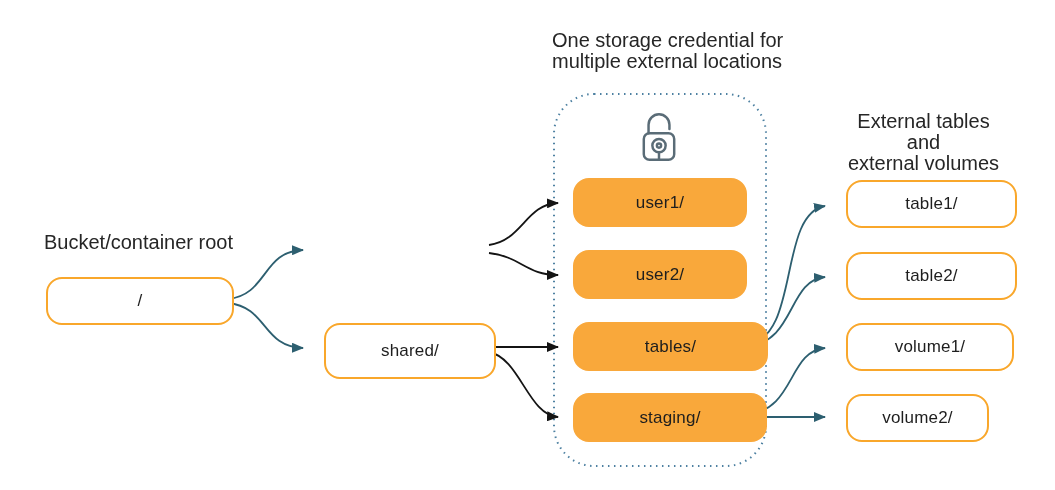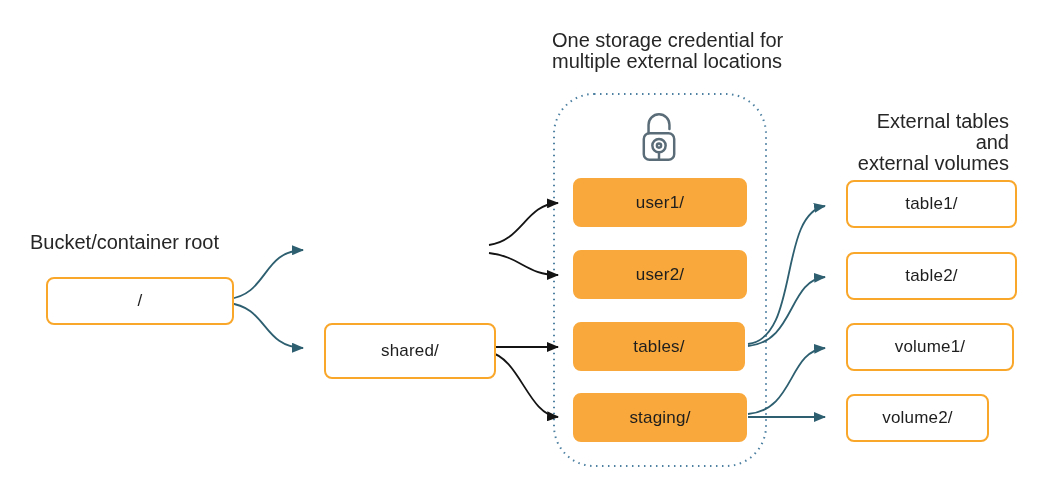--- a/index.html
+++ b/index.html
@@ -41,21 +41,21 @@
     stroke: var(--dotted-border);
     stroke-width: 2px;
     stroke-dasharray: 1.5 4.5;
   }
 
   .node {
     position: absolute;
     display: flex;
     align-items: center;
     justify-content: center;
-    border-radius: 8px;
+    border-radius: 16px;
     font-size: 17px;
     color: var(--label-text);
     letter-spacing: 0.2px;
   }
   .node-outline {
     background: var(--background);
     border: 2.5px solid var(--orange-border);
     margin-left: 8px;
   }
   .node-filled {
@@ -63,21 +63,21 @@
     border: 2.5px solid var(--orange-fill);
   }
 
   .caption {
     position: absolute;
     font-size: 20px;
     line-height: 21px;
     color: var(--caption-text);
     white-space: pre-line;
   }
-  .caption-center { text-align: right; }
+  .caption-center { text-align: center; }
 
   .lock-wrap {
     position: absolute;
     left: 640px; top: 111px;
     width: 38px; height: 54px;
   }
   .lock-wrap svg { display: block; width: 100%; height: 100%; }
   .lock-stroke {
     fill: none;
     stroke: var(--lock-icon);
@@ -115,21 +115,21 @@
     <path class="edge edge-teal" d="M748,344 C800,338 778,214 825,206" marker-end="url(#ah-teal)"></path>
     <path class="edge edge-teal" d="M748,346 C795,342 788,280 825,277" marker-end="url(#ah-teal)"></path>
 
     <path class="edge edge-teal" d="M748,414 C795,410 788,351 825,348" marker-end="url(#ah-teal)"></path>
     <path class="edge edge-teal" d="M748,417 L825,417" marker-end="url(#ah-teal)"></path>
   </svg>
 
   <div class="caption" style="left:552px; top:30px;">One storage credential for
 multiple external locations</div>
 
-  <div class="caption" style="left:30px; top:232px;">Bucket/container root</div>
+  <div class="caption" style="left:44px; top:232px;">Bucket/container root</div>
 
   <div class="caption caption-center" style="left:838px; top:111px; width:171px;">External tables and
 external volumes</div>
 
   <div class="lock-wrap">
     <svg viewBox="0 0 40 54" xmlns="http://www.w3.org/2000/svg">
       <path class="lock-stroke" d="M9,22 V13 A11,11 0 0 1 31,13 V17.5"></path>
       <rect class="lock-stroke" x="4" y="22" width="32" height="28" rx="6"></rect>
       <circle class="lock-stroke" cx="20" cy="35" r="7"></circle>
       <circle class="lock-stroke" cx="20" cy="35" r="2.2"></circle>
@@ -144,24 +144,24 @@
   <div class="node node-outline" style="left:316px; top:323px; width:172px; height:56px;">
     <span>shared/</span>
   </div>
 
   <div class="node node-filled" style="left:573px; top:178px; width:174px; height:49px;">
     <span>user1/</span>
   </div>
   <div class="node node-filled" style="left:573px; top:250px; width:174px; height:49px;">
     <span>user2/</span>
   </div>
-  <div class="node node-filled" style="left:573px; top:322px; width:172px; height:49px;">
+  <div class="node node-filled" style="left:573px; top:322px; width:195px; height:49px;">
     <span>tables/</span>
   </div>
-  <div class="node node-filled" style="left:573px; top:393px; width:174px; height:49px;">
+  <div class="node node-filled" style="left:573px; top:393px; width:194px; height:49px;">
     <span>staging/</span>
   </div>
 
   <div class="node node-outline" style="left:838px; top:180px; width:171px; height:48px;">
     <span>table1/</span>
   </div>
   <div class="node node-outline" style="left:838px; top:252px; width:171px; height:48px;">
     <span>table2/</span>
   </div>
   <div class="node node-outline" style="left:838px; top:323px; width:168px; height:48px;">

